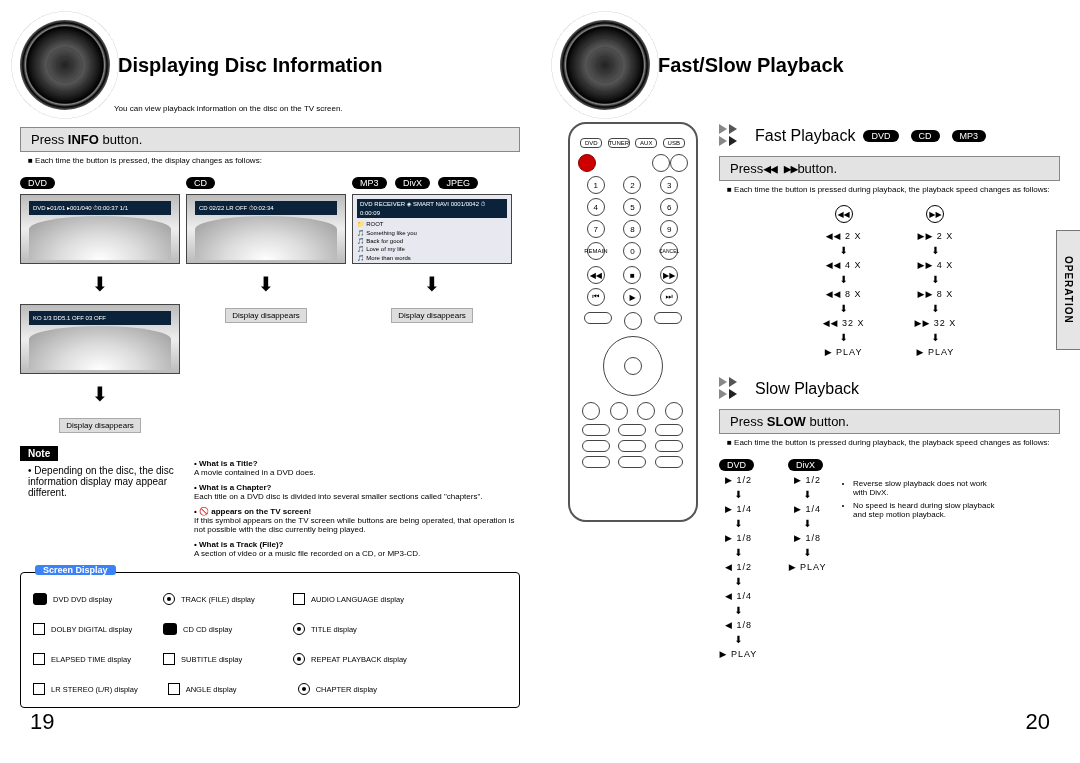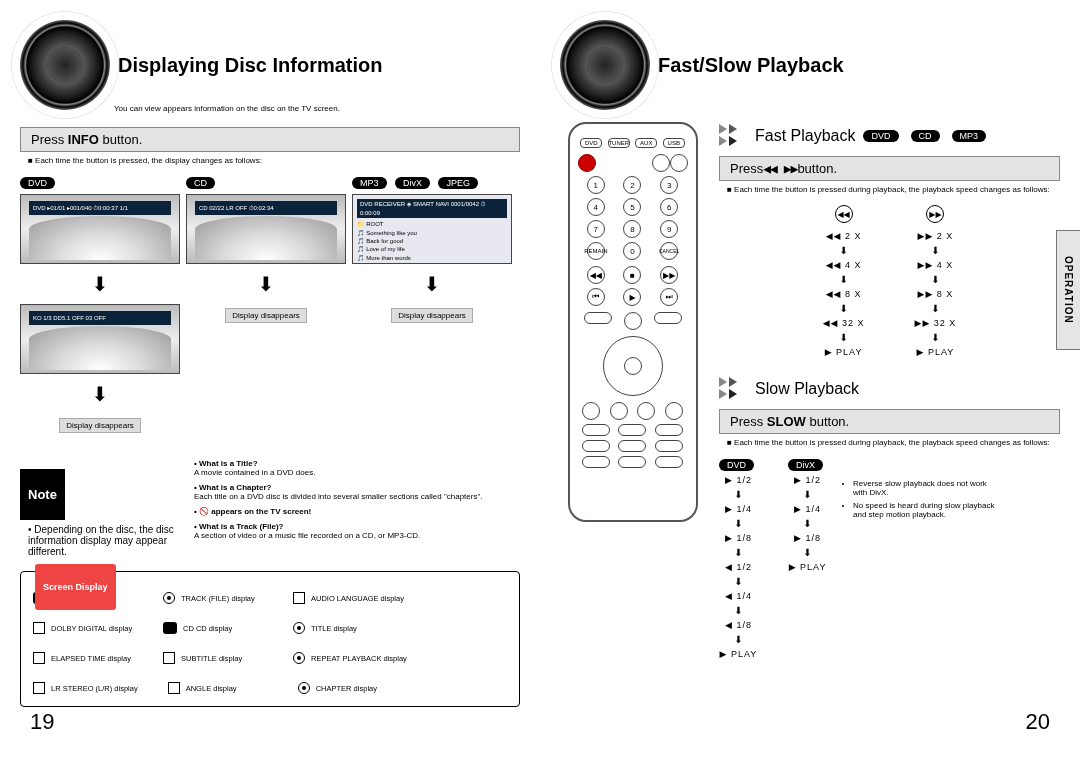--- a/index.html
+++ b/index.html
@@ -31,31 +31,31 @@
   .osd-img { width: 100%; height: 70px; background: linear-gradient(#bbb,#eee 50%,#bbb); border:1px solid #444; position:relative; overflow:hidden; }
   .osd-img::before{ content:""; position:absolute; inset:30% 5% 5% 5%; background: radial-gradient( ellipse at 50% 100%, #fff, #ddd 40%, #999); border-radius: 50% 50% 0 0 / 30% 30% 0 0;}
   .osd-bar { position:absolute; top:6px; left:5%; right:5%; height:14px; background:#0b233a; color:#fff; font-size:6px; display:flex; align-items:center; gap:6px; padding:0 4px;}
   .osd-bar span{ white-space:nowrap; }
   .osd-list { width:100%; height:70px; border:1px solid #444; background:#e8e8f0; font-size:6px; padding:4px; line-height:1.4;}
   .osd-list .hdr{ background:#0b233a; color:#fff; padding:1px 3px; margin-bottom:2px;}
   .down-arrow{ text-align:center; font-size:20px; margin:8px 0;}
   .disp-gone{ text-align:center; font-size:8px; background:#ddd; border:1px solid #aaa; padding:2px 6px; display:inline-block;}
 
   
-  .note-box{ display:inline-block; background:#000; color:#fff; font-size:13px; font-weight:bold; padding:18px 8px; margin-top:28px;}
+  .note-box{ display:inline-block; background:#000; color:#fff; font-size:10px; font-weight:bold; padding:2px 8px; margin-top:5px;}
   .note-text{ font-size:10px; margin-top:4px; padding-left:8px;}
 
   
   .defs { font-size: 8px; margin-top: 12px; }
   .defs .q{ font-weight:bold; margin-top:6px;}
   .defs .a{ margin-left:0;}
 
   
   .legend-box{ border:1px solid #000; border-radius:4px; padding:10px 12px 12px; margin-top:14px; position:relative;}
-  .legend-title{ position:absolute; top:-8px; left:14px; background:#ef4444; color:#fff; font-size:9px; font-weight:bold; padding:18px 8px; border-radius:3px;}
+  .legend-title{ position:absolute; top:-8px; left:14px; background:#3b82f6; color:#fff; font-size:9px; font-weight:bold; padding:0 8px; border-radius:3px;}
   .legend-row{ display:flex; flex-wrap:wrap; gap:18px 30px; font-size:7.5px; margin-top:10px;}
   .legend-item{ display:flex; align-items:center; gap:6px; min-width:100px;}
   .lg-icon{ width:14px; height:12px; background:#000; border-radius:3px; display:inline-block;}
   .lg-circ{ width:12px; height:12px; border:1px solid #000; border-radius:50%; display:inline-block; position:relative;}
   .lg-circ::after{content:""; position:absolute; inset:3px; background:#000; border-radius:50%;}
   .lg-sq{ width:12px;height:12px;border:1px solid #000; display:inline-block;}
 
   .pgnum { position:absolute; bottom:28px; font-size:22px; }
   .pgnum.left{ left:30px; } .pgnum.right{ right:30px; }
 
@@ -95,21 +95,21 @@
 </head>
 <body>
 <div class="spread">
 
 <div class="page">
 
   <div class="page-header">
     <div class="speaker"></div>
     <div class="page-title">Displaying Disc Information</div>
   </div>
-  <div class="subtitle">You can view appears information on the disc on the TV screen.</div>
+  <div class="subtitle">You can view playback information on the disc on the TV screen.</div>
 
   <div class="instruction-bar">
     <span>Press&nbsp;</span>
     <b>INFO</b>
     <span>&nbsp;button.</span>
   </div>
   <div class="note-follow">■ <span>Each time the button is pressed, the display changes as follows:</span></div>
 
   <div class="osd-row">
     <div class="osd">
@@ -163,20 +163,21 @@
     <div style="width:160px;">
       <div class="note-box">Note</div>
       <div class="note-text">• <span>Depending on the disc, the disc information display may appear different.</span></div>
     </div>
     <div class="defs" style="flex:1;">
       <div class="q">• <span>What is a Title?</span></div>
       <div class="a">A movie contained in a DVD does.</div>
       <div class="q">• <span>What is a Chapter?</span></div>
       <div class="a">Each title on a DVD disc is divided into several smaller sections called "chapters".</div>
       <div class="q">• 🚫 <span>appears on the TV screen!</span></div>
+      <div class="a">If this symbol appears on the TV screen while buttons are being operated, that operation is not possible with the disc currently being played.</div>
       <div class="q">• <span>What is a Track (File)?</span></div>
       <div class="a">A section of video or a music file recorded on a CD, or MP3-CD.</div>
     </div>
   </div>
 
   <div class="legend-box">
     <div class="legend-title">Screen Display</div>
     <div class="legend-row">
       <div class="legend-item">
             <span class="lg-icon"></span>

